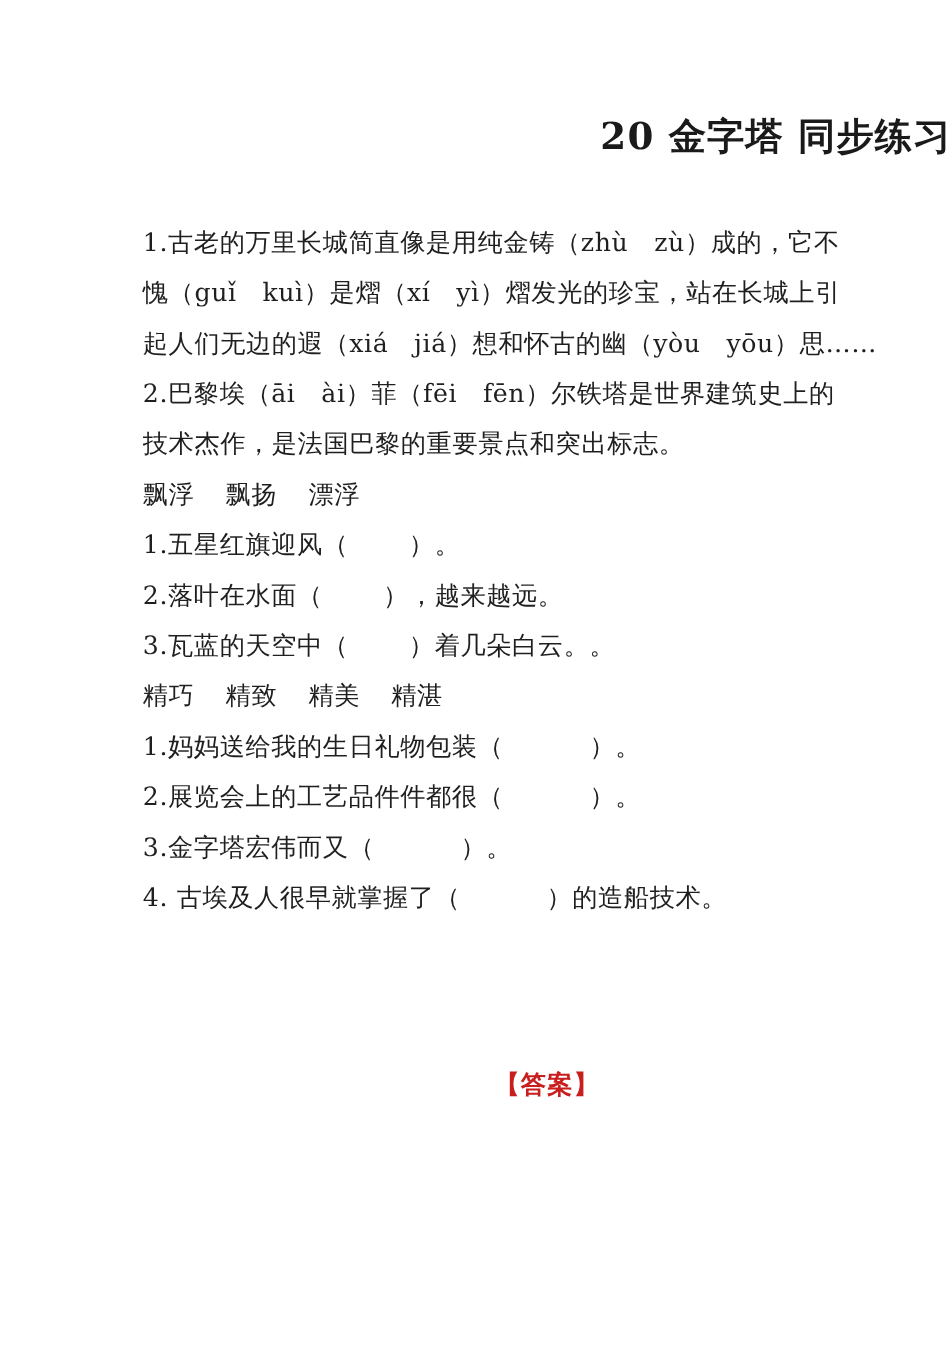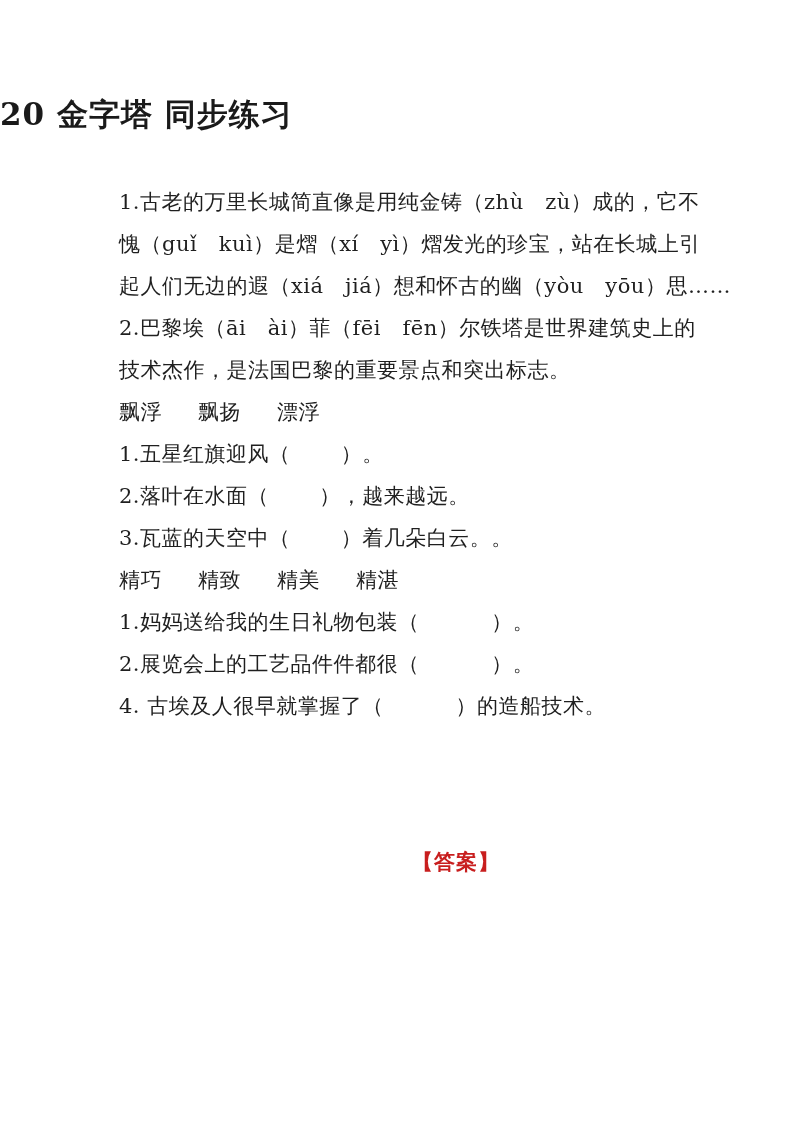--- a/index.html
+++ b/index.html
@@ -15,38 +15,38 @@
     overflow: hidden;
     font-family: "DejaVu Serif", "Liberation Serif", serif;
     color: #1f1f1f;
   }
   .title {
     margin: 0;
     padding-top: 92px;
     font-size: 31px;
     line-height: 44px;
     font-weight: bold;
-    text-align: left;
+    text-align: right;
     color: #1a1a1a;
     letter-spacing: 1px;
   }
   .content {
     margin-left: 119px;
     margin-right: 60px;
     margin-top: 45px;
   }
   .line {
     font-size: 21px;
     line-height: 42px;
     white-space: pre;
     letter-spacing: 0.5px;
   }
   .wordbank {
     display: flex;
-    gap: 36px;
+    gap: 26px;
   }
   .answer-block {
     margin-top: 114px;
     margin-left: 119px;
     text-align: center;
   }
   .answer {
     font-size: 21px;
     line-height: 42px;
     color: #c81e1e;
@@ -84,20 +84,21 @@
 
     <div class="line wordbank">
       <span>精巧</span>
       <span>精致</span>
       <span>精美</span>
       <span>精湛</span>
     </div>
 
     <div class="line">1.妈妈送给我的生日礼物包装（　　　 ）。</div>
     <div class="line">2.展览会上的工艺品件件都很（　　　 ）。</div>
+    <div class="line">3.金字塔宏伟而又（　　　 ）。</div>
     <div class="line">4. 古埃及人很早就掌握了（　　　 ）的造船技术。</div>
 
   </div>
 
   <div class="answer-block">
     <span class="answer">【答案】</span>
   </div>
 
 </div>
 

